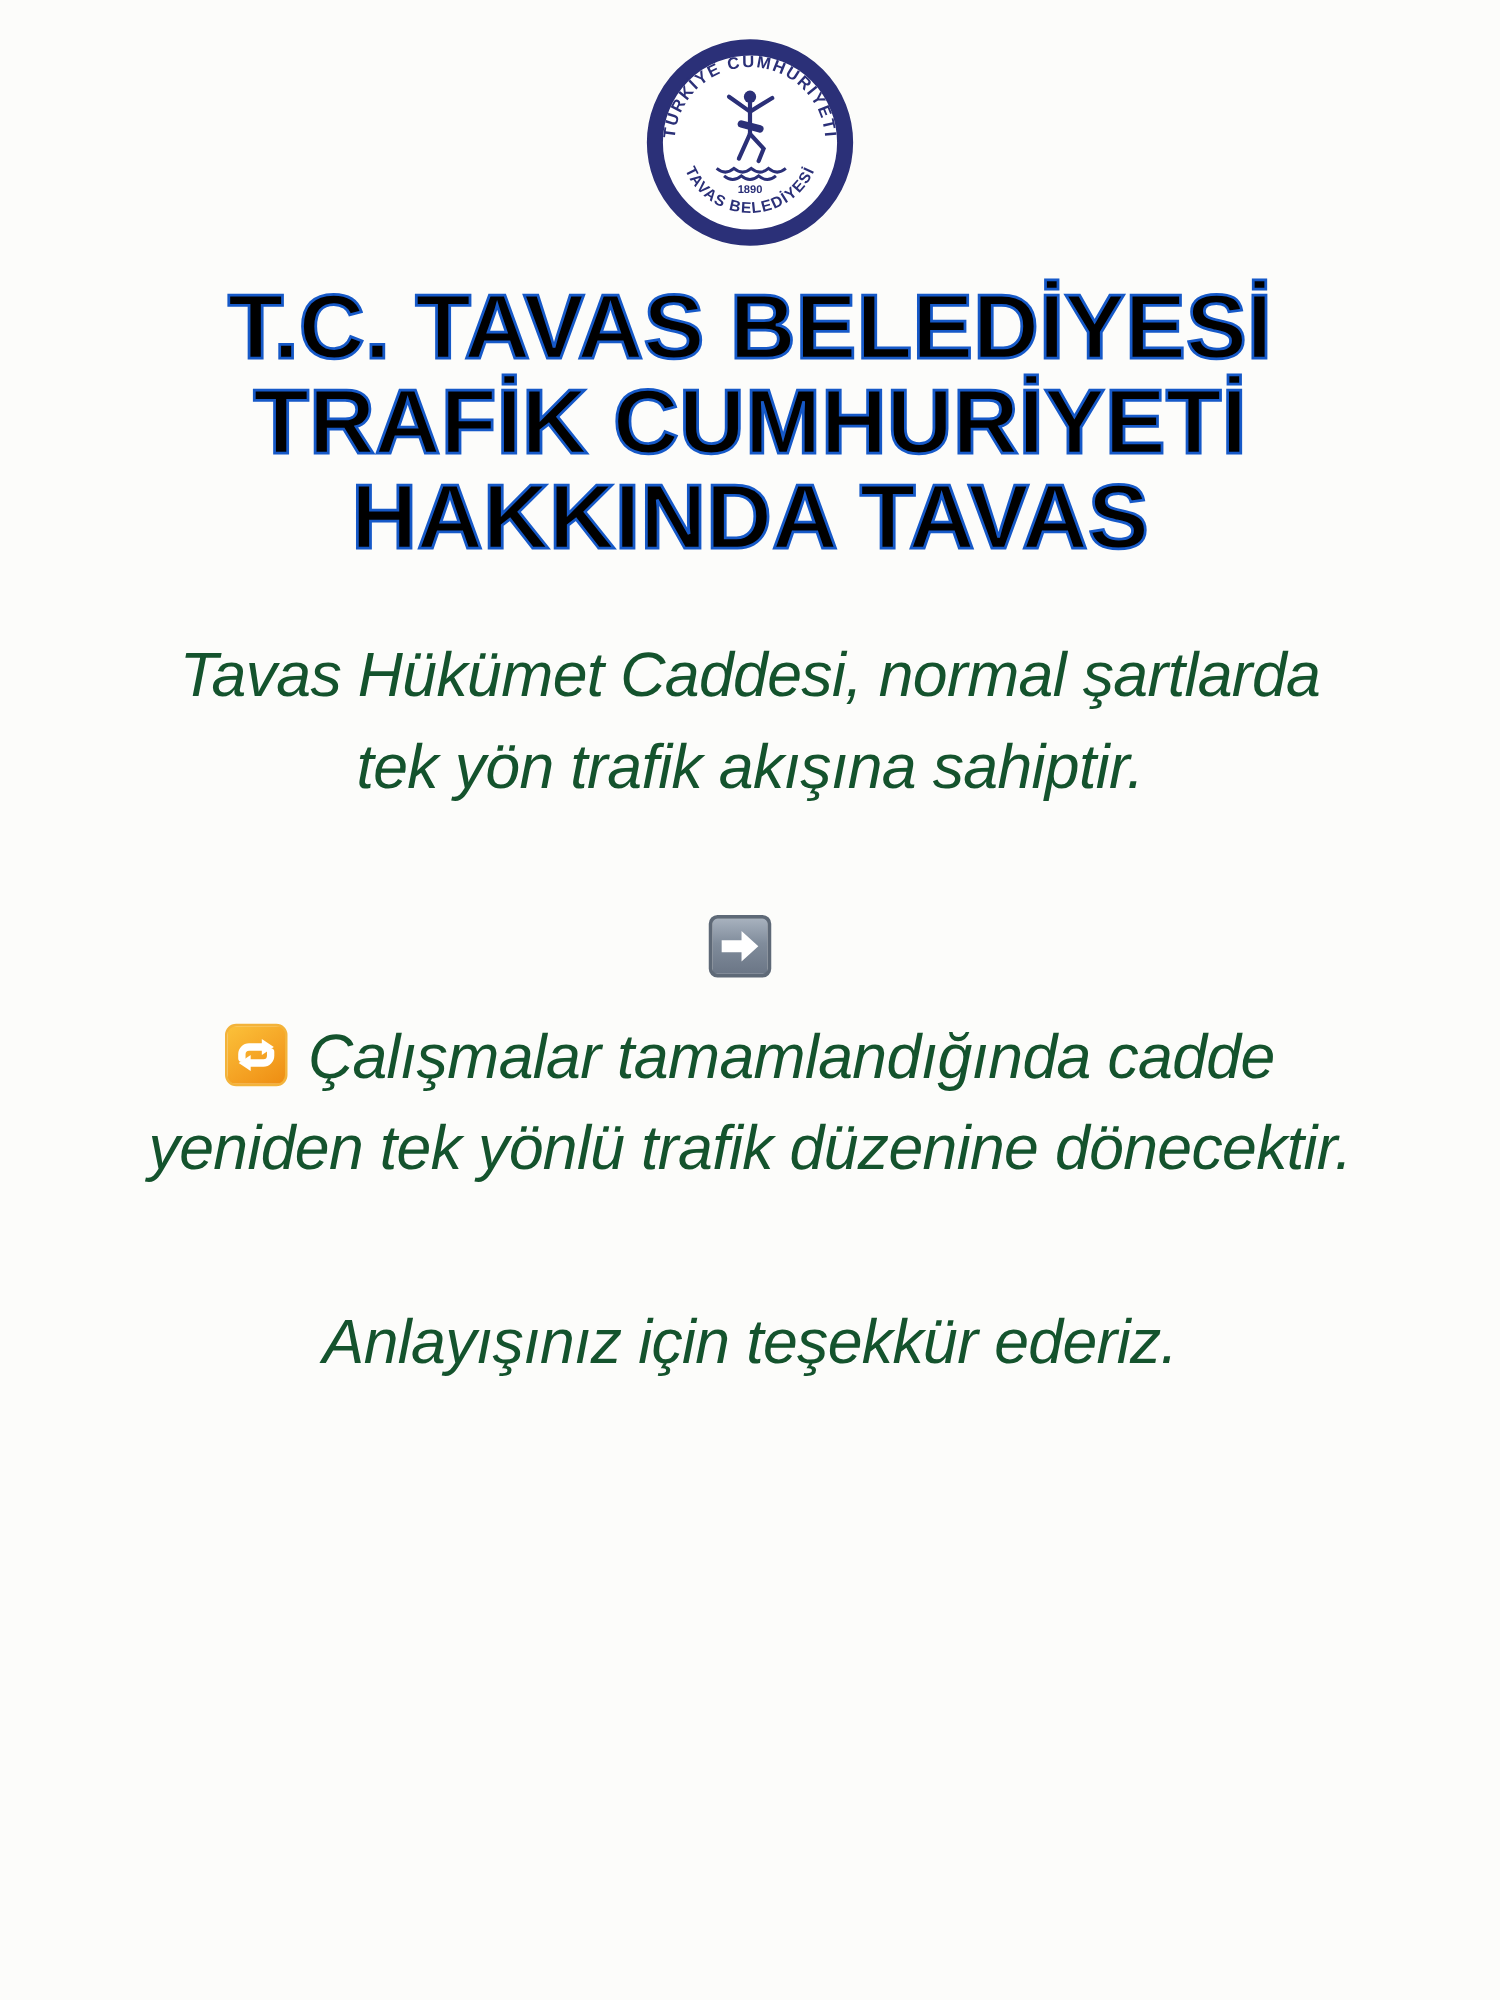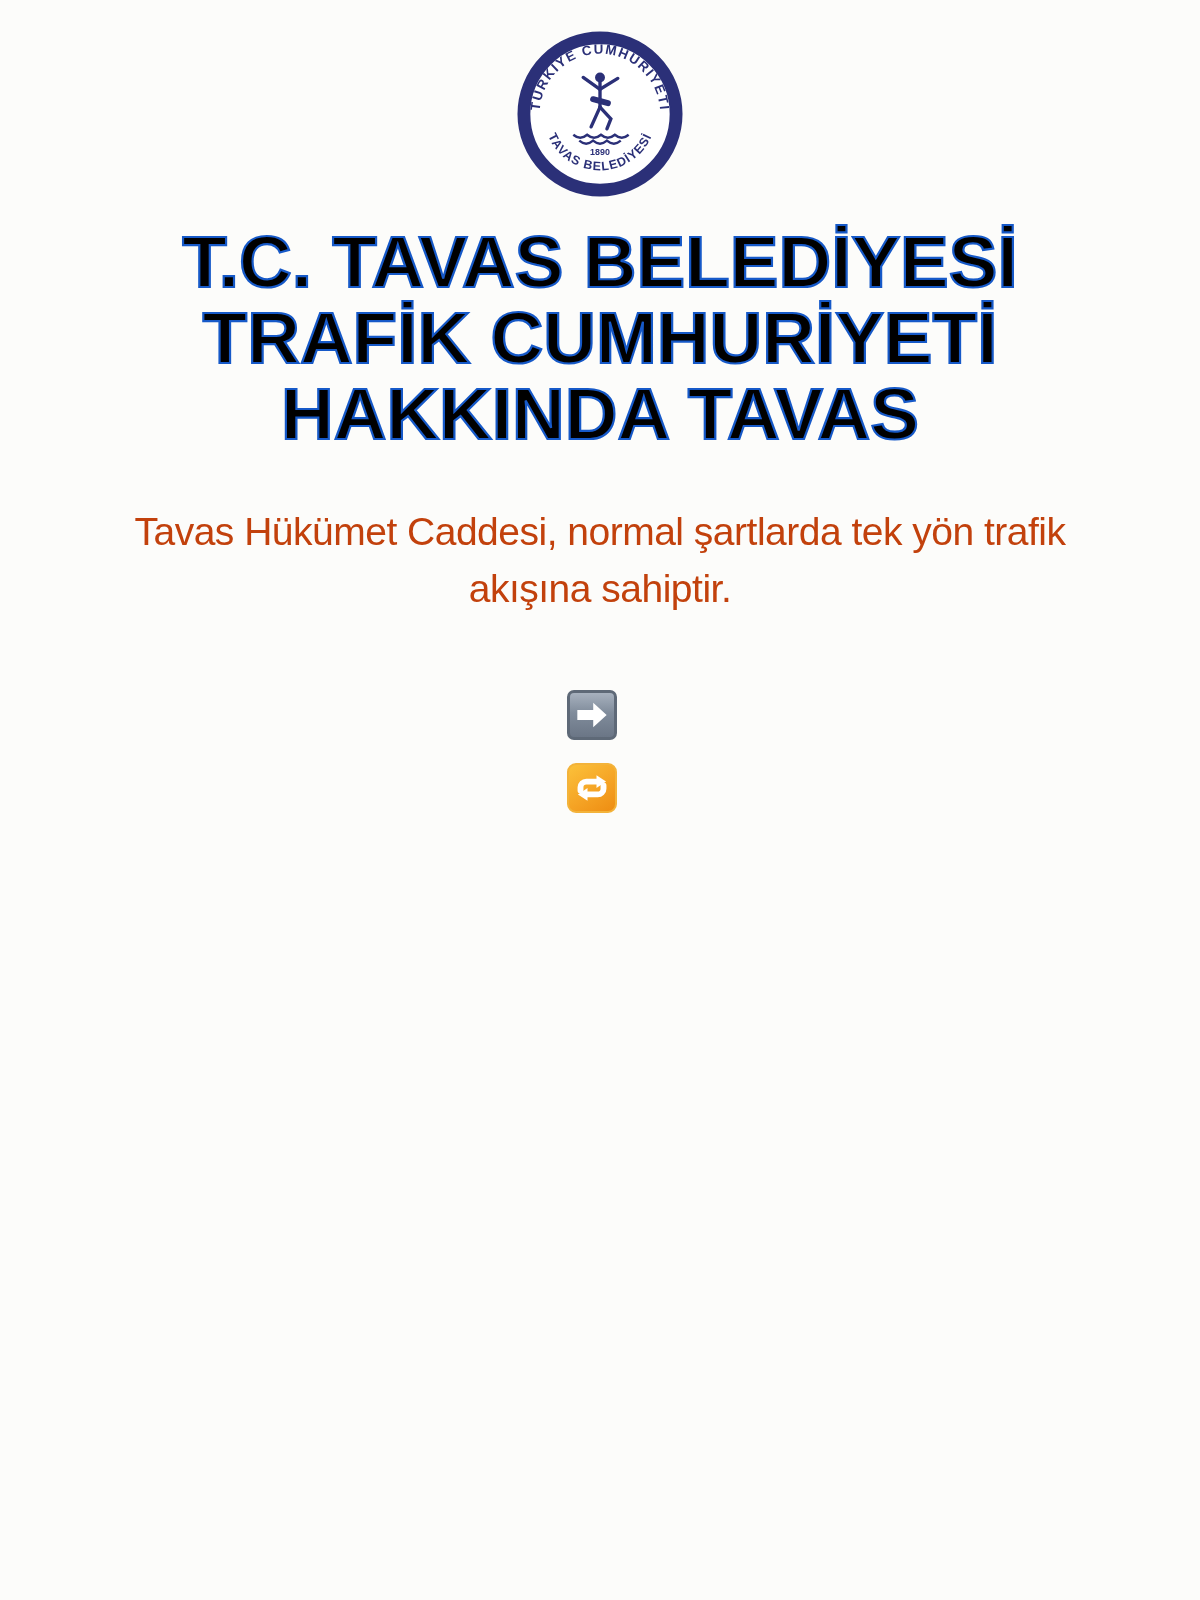--- a/index.html
+++ b/index.html
@@ -31,23 +31,24 @@
     font-size: 73px;
     line-height: 1.04;
     letter-spacing: 0px;
     -webkit-text-stroke: 2.2px #1659c8;
   }
   
   .body-text p {
     width: 980px;
     margin: 0 auto;
     text-align: center;
-    font-size: 39px;
+    font-style: italic;
+    font-size: 50px;
     line-height: 1.46;
-    color: #c2410c;
+    color: #14532d;
     letter-spacing: -0.5px;
   }
   .p1 { margin-top: 52px !important; }
   .p2 { margin-top: 72px !important; }
   .p3 { margin-top: 72px !important; }
   .p4 { margin-top: 14px !important; }
   .p5 { margin-top: 82px !important; }
   
   .emoji {
     display: inline-block;
@@ -120,17 +121,18 @@
           <path d="M6 14 h13 v-6 l11 10 -11 10 v-6 H6 z" fill="#ffffff"></path>
         </svg></span></p>
 
     <p class="p4"><span class="emoji emoji-repeat"><svg viewBox="0 0 36 36">
           <g stroke="#ffffff" stroke-width="4.6" fill="none" stroke-linecap="round" stroke-linejoin="round">
             <path d="M9 20 v-2.5 a4.5 4.5 0 0 1 4.5 -4.5 h9"></path>
             <path d="M27 16 v2.5 a4.5 4.5 0 0 1 -4.5 4.5 h-9"></path>
           </g>
           <path d="M21.5 8 L29 13 L21.5 18 z" fill="#ffffff"></path>
           <path d="M14.5 18 L7 23 L14.5 28 z" fill="#ffffff"></path>
-        </svg></span></p>
+        </svg></span><span>Çalışmalar tamamlandığında cadde yeniden tek yönlü trafik düzenine dönecektir.</span></p>
 
+    <p class="p5"><span>Anlayışınız için teşekkür ederiz.</span></p>
 
   </div>
 </div>
 
 </body></html>

